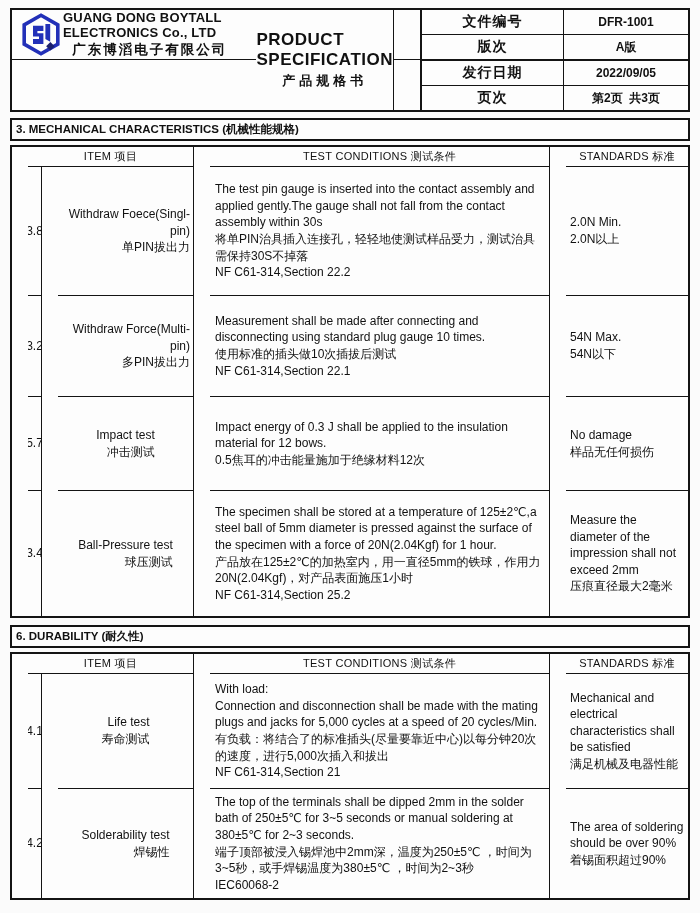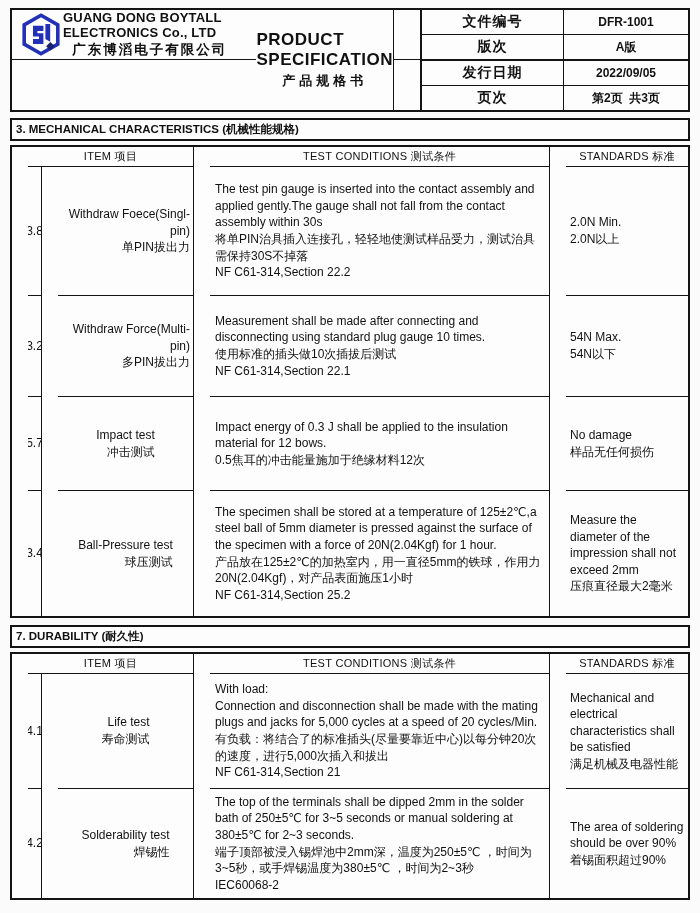--- a/index.html
+++ b/index.html
@@ -181,21 +181,21 @@
         <div class="td item">Ball-Pressure test
 球压测试</div>
         <div class="td cond">The specimen shall be stored at a temperature of 125±2℃,a steel ball of 5mm diameter is pressed against the surface of the specimen with a force of 20N(2.04Kgf) for 1 hour.
 产品放在125±2℃的加热室内，用一直径5mm的铁球，作用力20N(2.04Kgf)，对产品表面施压1小时
 NF C61-314,Section 25.2</div>
         <div class="td std">Measure the diameter of the impression shall not exceed 2mm
 压痕直径最大2毫米</div>
       </div>
     </div>
 
-    <div class="section-bar second">7. DURABILITY  (耐久性)</div>
+    <div class="section-bar second">6. DURABILITY  (耐久性)</div>
 
     <div class="spec-table">
       <div class="tr">
         <div class="th item-h">ITEM 项目</div>
         <div class="th cond-h">TEST CONDITIONS 测试条件</div>
         <div class="th">STANDARDS 标准</div>
       </div>
       <div class="tr h115">
         <div class="td num">4.1</div>
         <div class="td item">Life test

